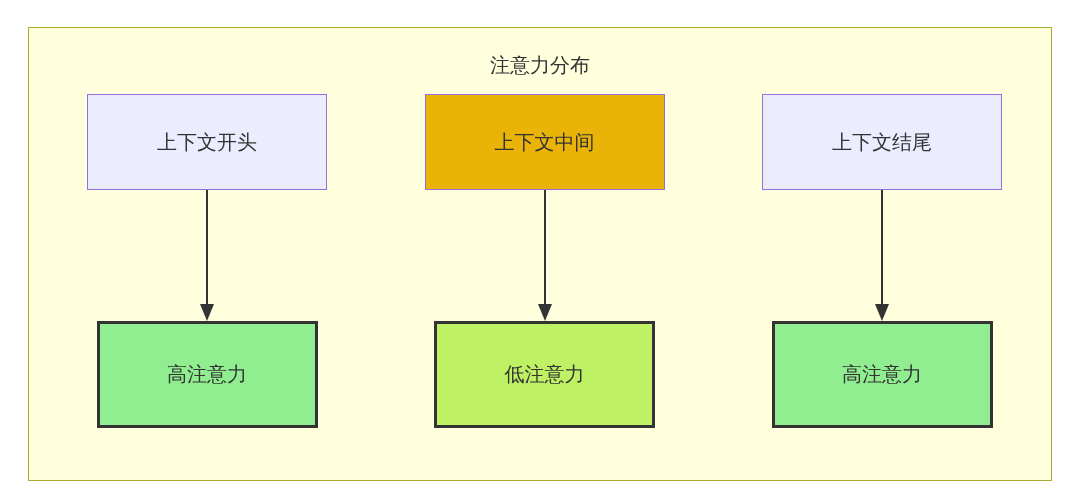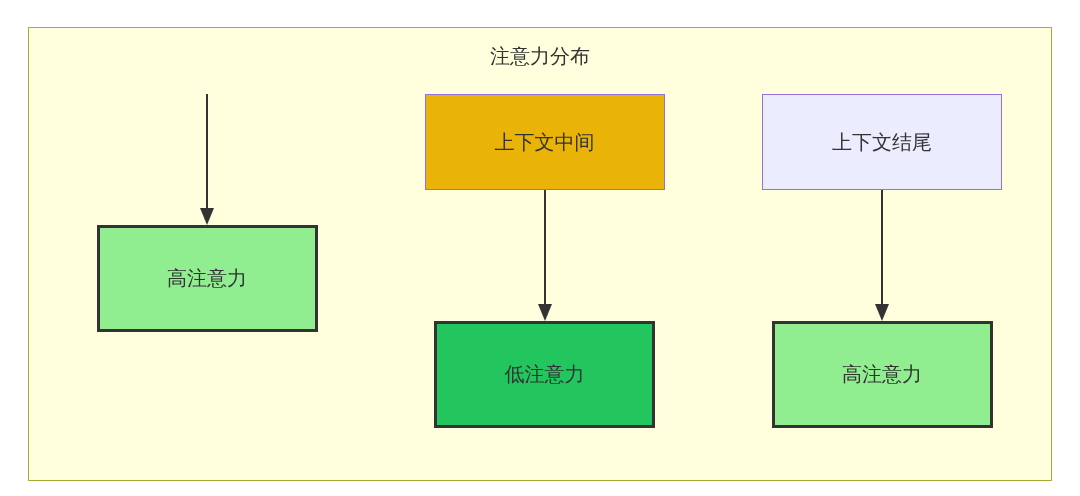--- a/index.html
+++ b/index.html
@@ -10,21 +10,21 @@
     overflow: hidden;
   }
   .subgraph {
     position: absolute;
     left: 28px; top: 27px;
     width: 1024px; height: 454px;
     background: #FFFFDE;
     border: 1px solid #AAAA33;
   }
   .diagram-title {
-    padding-top: 15px;
+    padding-top: 24px;
     text-align: center;
     font-size: 20px;
     color: #333333;
     height: 40px;
   }
   .columns {
     display: flex;
     justify-content: space-between;
     padding-left: 58px;
     padding-right: 49px;
@@ -57,34 +57,35 @@
 </style>
 </head>
 <body>
 
 <div class="subgraph">
   <div class="diagram-title">注意力分布</div>
 
   <div class="columns">
 
     <div class="flow-column">
+      <div class="node source-node" style="background-color: rgb(236, 236, 255); border-color: rgb(147, 112, 219);">上下文开头</div>
       <svg class="arrow-svg" width="16" height="131" viewBox="0 0 16 131">
         <line x1="8" y1="0" x2="8" y2="116" stroke="#333333" stroke-width="2"></line>
         <path d="M8,131 L1,114 L15,114 Z" fill="#333333"></path>
       </svg>
       <div class="node target-node" style="background-color: rgb(144, 238, 144); border-color: rgb(51, 51, 51);">高注意力</div>
     </div>
 
     <div class="flow-column">
       <div class="node source-node" style="background-color: #eab308; border-color: rgb(147, 112, 219);">上下文中间</div>
       <svg class="arrow-svg" width="16" height="131" viewBox="0 0 16 131">
         <line x1="8" y1="0" x2="8" y2="116" stroke="#333333" stroke-width="2"></line>
         <path d="M8,131 L1,114 L15,114 Z" fill="#333333"></path>
       </svg>
-      <div class="node target-node" style="background-color: #22c55e; border-color: rgb(51, 51, 51);">低注意力</div>
+      <div class="node target-node" style="background-color: #bef264; border-color: rgb(51, 51, 51);">低注意力</div>
     </div>
 
     <div class="flow-column">
       <div class="node source-node" style="background-color: rgb(236, 236, 255); border-color: rgb(147, 112, 219);">上下文结尾</div>
       <svg class="arrow-svg" width="16" height="131" viewBox="0 0 16 131">
         <line x1="8" y1="0" x2="8" y2="116" stroke="#333333" stroke-width="2"></line>
         <path d="M8,131 L1,114 L15,114 Z" fill="#333333"></path>
       </svg>
       <div class="node target-node" style="background-color: rgb(144, 238, 144); border-color: rgb(51, 51, 51);">高注意力</div>
     </div>

